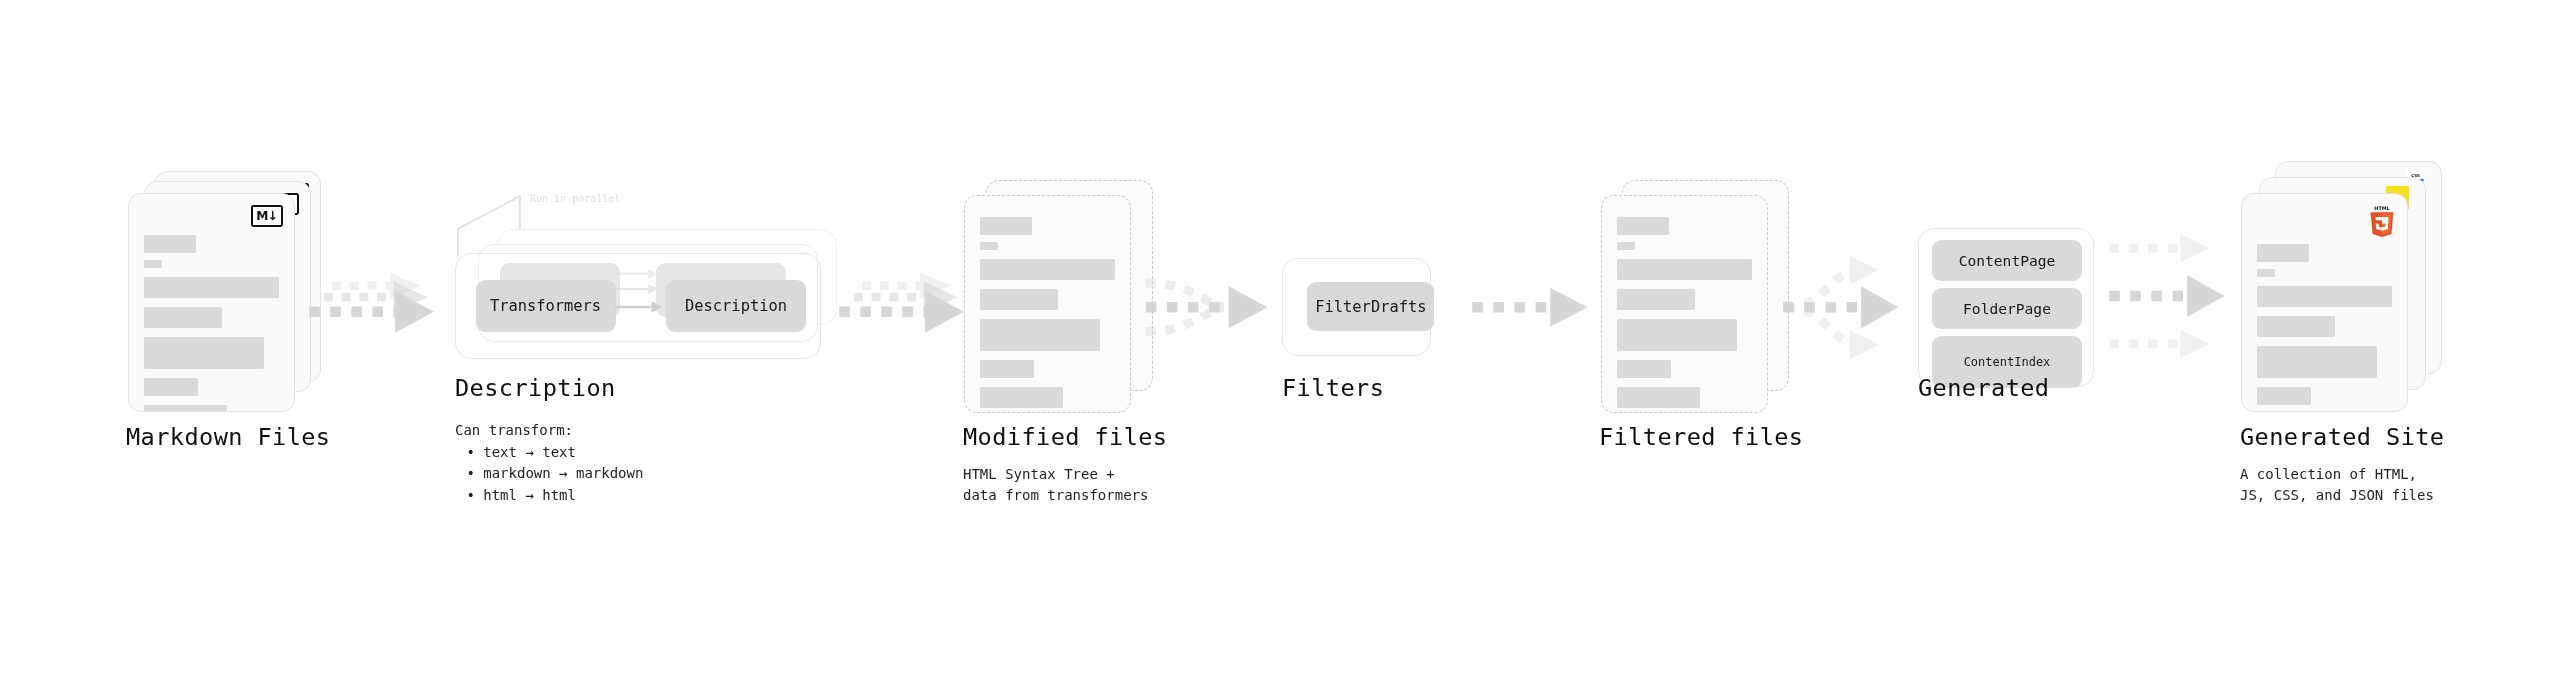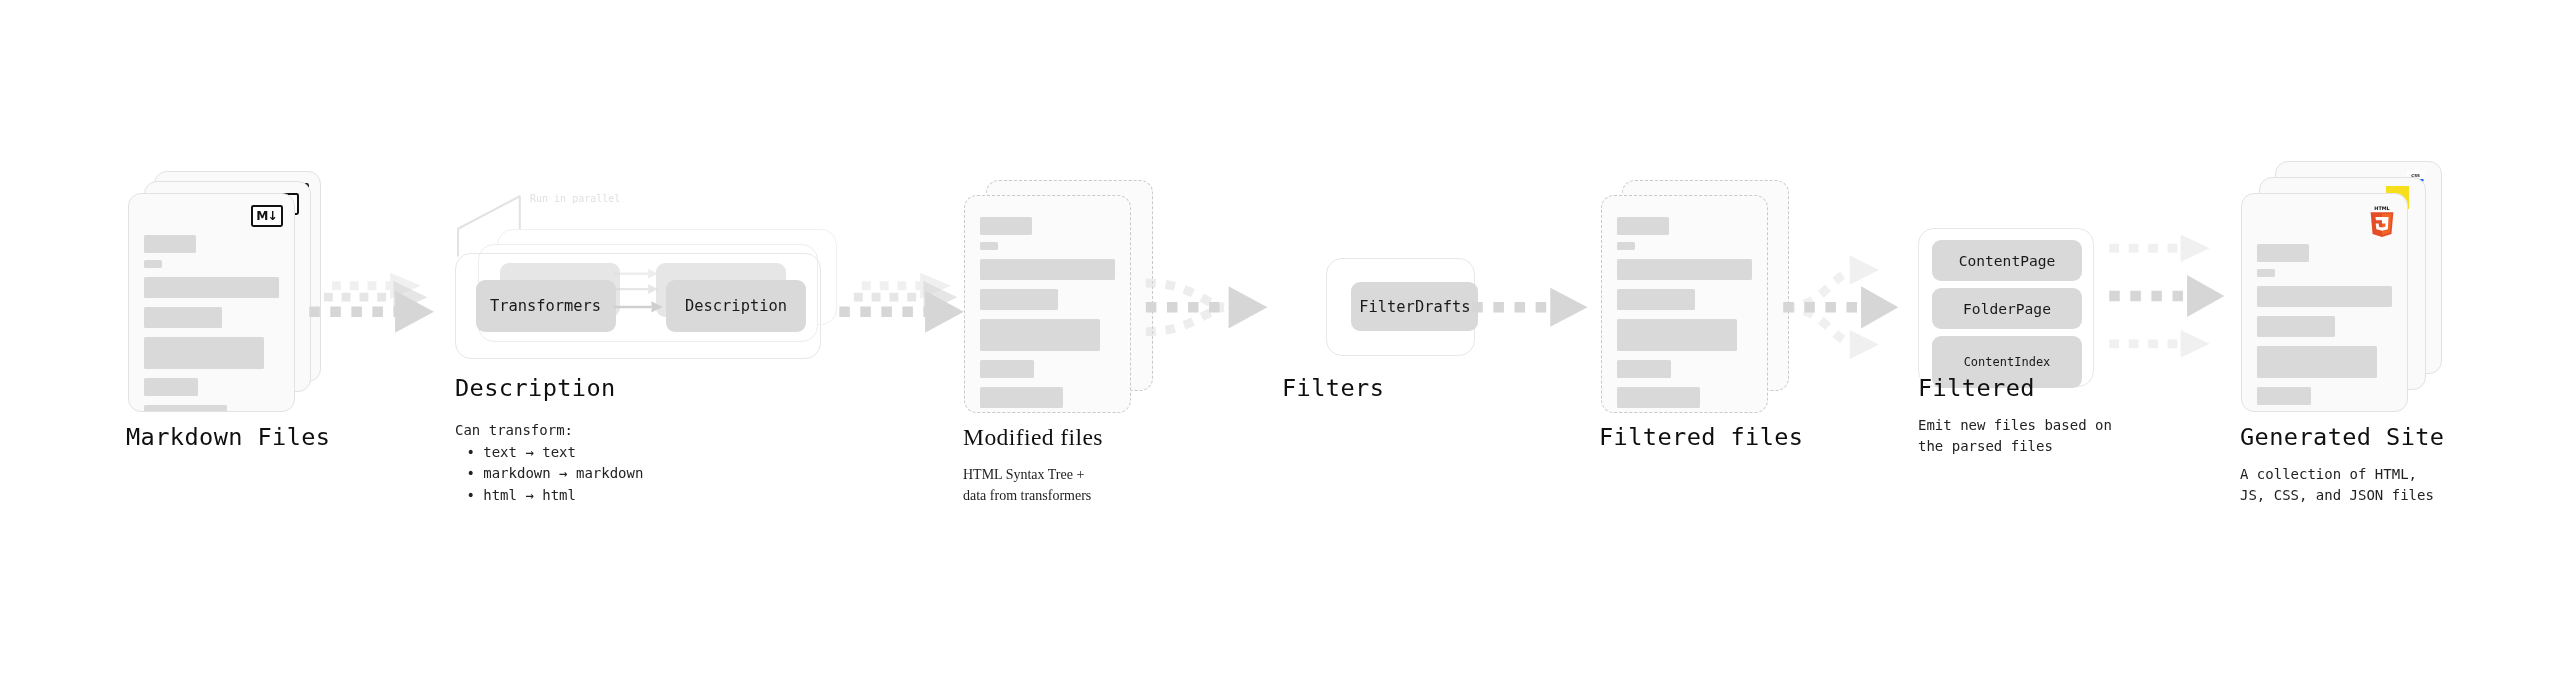--- a/index.html
+++ b/index.html
@@ -220,42 +220,42 @@
         <div class="bar" style="width:52px;height:18px;"></div>
         <div class="bar" style="width:18px;height:7.3px;margin-top:-1.6px;"></div>
         <div class="bar" style="width:135px;height:21px;"></div>
         <div class="bar" style="width:78px;height:21px;"></div>
         <div class="bar" style="width:120px;height:32.5px;"></div>
         <div class="bar" style="width:54px;height:18px;"></div>
         <div class="bar" style="width:83px;height:20.3px;"></div>
 
       </div>
     </div>
-    <div class="caption" style="left:963px;top:425px;font-family:Liberation Serif, serif;">
+    <div class="caption" style="left:963px;top:425px;">
       <div class="cap-title">Modified files</div>
       <div class="cap-sub">HTML Syntax Tree +
 data from transformers</div>
     </div>
   </div>
 
   <div class="node" style="left:1141px;top:260px;">
     <svg width="154" height="106" viewBox="0 0 190 130">
       <g opacity="0.5">
         <path d="M 6 28 C 60 28 76 52 102 58" fill="none" stroke="#dcdcdc" stroke-width="11" stroke-dasharray="12 12" stroke-linecap="butt"></path>
         <path d="M 6 88 C 60 88 76 64 102 58" fill="none" stroke="#dcdcdc" stroke-width="11" stroke-dasharray="12 12" stroke-linecap="butt"></path>
       </g>
       <g opacity="1">
         <line x1="6" y1="58" x2="112" y2="58" stroke="#d6d6d6" stroke-width="13" stroke-dasharray="13 13"></line>
         <polygon points="108,32 156,58 108,84" fill="#d6d6d6"></polygon>
       </g>
     </svg>
   </div>
 
   <div class="node">
-    <div class="panel" style="left:1326px;top:258px;width:149px;height:98px;">
+    <div class="panel" style="left:1282px;top:258px;width:149px;height:98px;">
       <div class="chip" style="left:24.4px;top:23px;width:127px;height:49px;">FilterDrafts</div>
     </div>
     <div class="caption" style="left:1282px;top:376px;">
       <div class="cap-title">Filters</div>
     </div>
   </div>
 
   <div class="node" style="left:1469px;top:286px;">
     <svg width="130" height="49" viewBox="0 0 160 60">
       <line x1="4" y1="26" x2="104" y2="26" stroke="#d6d6d6" stroke-width="13" stroke-dasharray="13 13"></line>
@@ -297,23 +297,21 @@
     </svg>
   </div>
 
   <div class="node">
     <div class="panel" style="left:1918px;top:228px;width:176px;height:159px;">
       <div class="chip" style="left:13px;top:11.4px;width:150px;height:41px;font-size:14.6px;">ContentPage</div>
       <div class="chip" style="left:13px;top:59px;width:150px;height:41px;font-size:14.6px;">FolderPage</div>
       <div class="chip" style="left:13px;top:107px;width:150px;height:52px;font-size:12px;">ContentIndex</div>
     </div>
     <div class="caption" style="left:1918px;top:376px;">
-      <div class="cap-title">Filtered</div>
-      <div class="cap-sub">Emit new files based on
-the parsed files</div>
+      <div class="cap-title">Generated</div>
     </div>
   </div>
 
   <div class="node" style="left:2106px;top:232px;">
     <svg width="154" height="154" viewBox="0 0 190 190">
       <g opacity="0.45">
         <line x1="4" y1="20" x2="96" y2="20" stroke="#dedede" stroke-width="11" stroke-dasharray="12 12"></line>
         <polygon points="92,3 128,20 92,37" fill="#dedede"></polygon>
         <line x1="4" y1="138" x2="96" y2="138" stroke="#dedede" stroke-width="11" stroke-dasharray="12 12"></line>
         <polygon points="92,121 128,138 92,155" fill="#dedede"></polygon>

